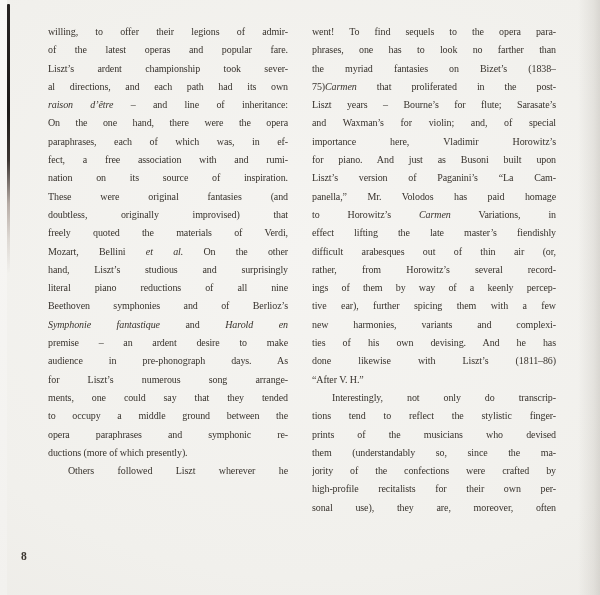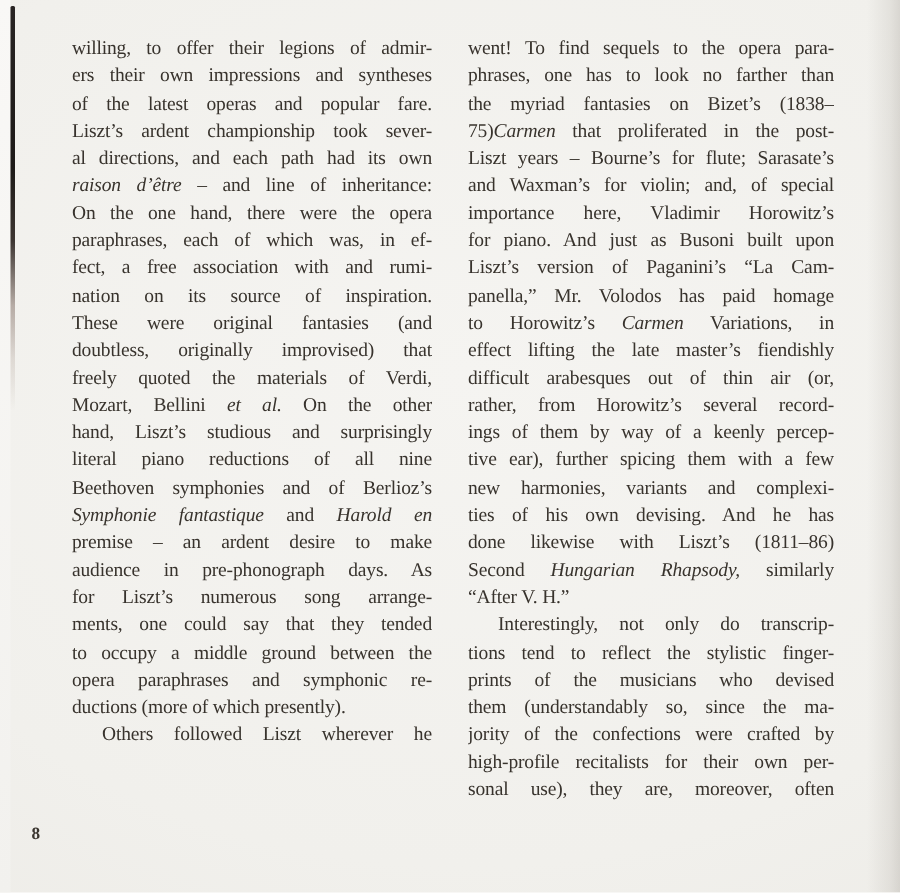--- a/index.html
+++ b/index.html
@@ -41,21 +41,21 @@
       rgba(118,110,100,0.2) 100%);
   }
 
   .col { position: absolute; top: 23px; }
   .col-left  { left: 48px;  width: 240px; }
   .col-right { left: 312px; width: 244px; }
 
   .tl {
     height: 18.3px;
     line-height: 18.3px;
-    font-size: 13px;
+    font-size: 10px;
     letter-spacing: -0.1px;
     text-align: justify;
     text-align-last: justify;
     overflow: hidden;
     white-space: normal;
   }
   .tl.end { text-align-last: left; }
   .tl.indent { text-indent: 20px; }
   .it { font-style: italic; }
 
@@ -67,21 +67,20 @@
 </head>
 <body>
 
 <div class="page">
   <div class="edge-left"></div>
   <div class="spine-line"></div>
   <div class="edge-right"></div>
 
   <div class="col col-left">
       <div class="tl"><span>willing, to offer their legions of admir-</span></div>
-      <div class="tl"><span>ers their own impressions and syntheses</span></div>
       <div class="tl"><span>of the latest operas and popular fare.</span></div>
       <div class="tl"><span>Liszt’s ardent championship took sever-</span></div>
       <div class="tl"><span>al directions, and each path had its own</span></div>
       <div class="tl"><span class="it">raison d’être</span><span> – and line of inheritance:</span></div>
       <div class="tl"><span>On the one hand, there were the opera</span></div>
       <div class="tl"><span>paraphrases, each of which was, in ef-</span></div>
       <div class="tl"><span>fect, a free association with and rumi-</span></div>
       <div class="tl"><span>nation on its source of inspiration.</span></div>
       <div class="tl"><span>These were original fantasies (and</span></div>
       <div class="tl"><span>doubtless, originally improvised) that</span></div>
@@ -114,21 +113,20 @@
       <div class="tl"><span>panella,” Mr. Volodos has paid homage</span></div>
       <div class="tl"><span>to Horowitz’s </span><span class="it">Carmen</span><span> Variations, in</span></div>
       <div class="tl"><span>effect lifting the late master’s fiendishly</span></div>
       <div class="tl"><span>difficult arabesques out of thin air (or,</span></div>
       <div class="tl"><span>rather, from Horowitz’s several record-</span></div>
       <div class="tl"><span>ings of them by way of a keenly percep-</span></div>
       <div class="tl"><span>tive ear), further spicing them with a few</span></div>
       <div class="tl"><span>new harmonies, variants and complexi-</span></div>
       <div class="tl"><span>ties of his own devising. And he has</span></div>
       <div class="tl"><span>done likewise with Liszt’s (1811–86)</span></div>
-      <div class="tl"><span>Second </span><span class="it">Hungarian Rhapsody,</span><span> similarly</span></div>
       <div class="tl end"><span>“After V. H.”</span></div>
       <div class="tl indent"><span>Interestingly, not only do transcrip-</span></div>
       <div class="tl"><span>tions tend to reflect the stylistic finger-</span></div>
       <div class="tl"><span>prints of the musicians who devised</span></div>
       <div class="tl"><span>them (understandably so, since the ma-</span></div>
       <div class="tl"><span>jority of the confections were crafted by</span></div>
       <div class="tl"><span>high-profile recitalists for their own per-</span></div>
       <div class="tl"><span>sonal use), they are, moreover, often</span></div>
     </div>
 

